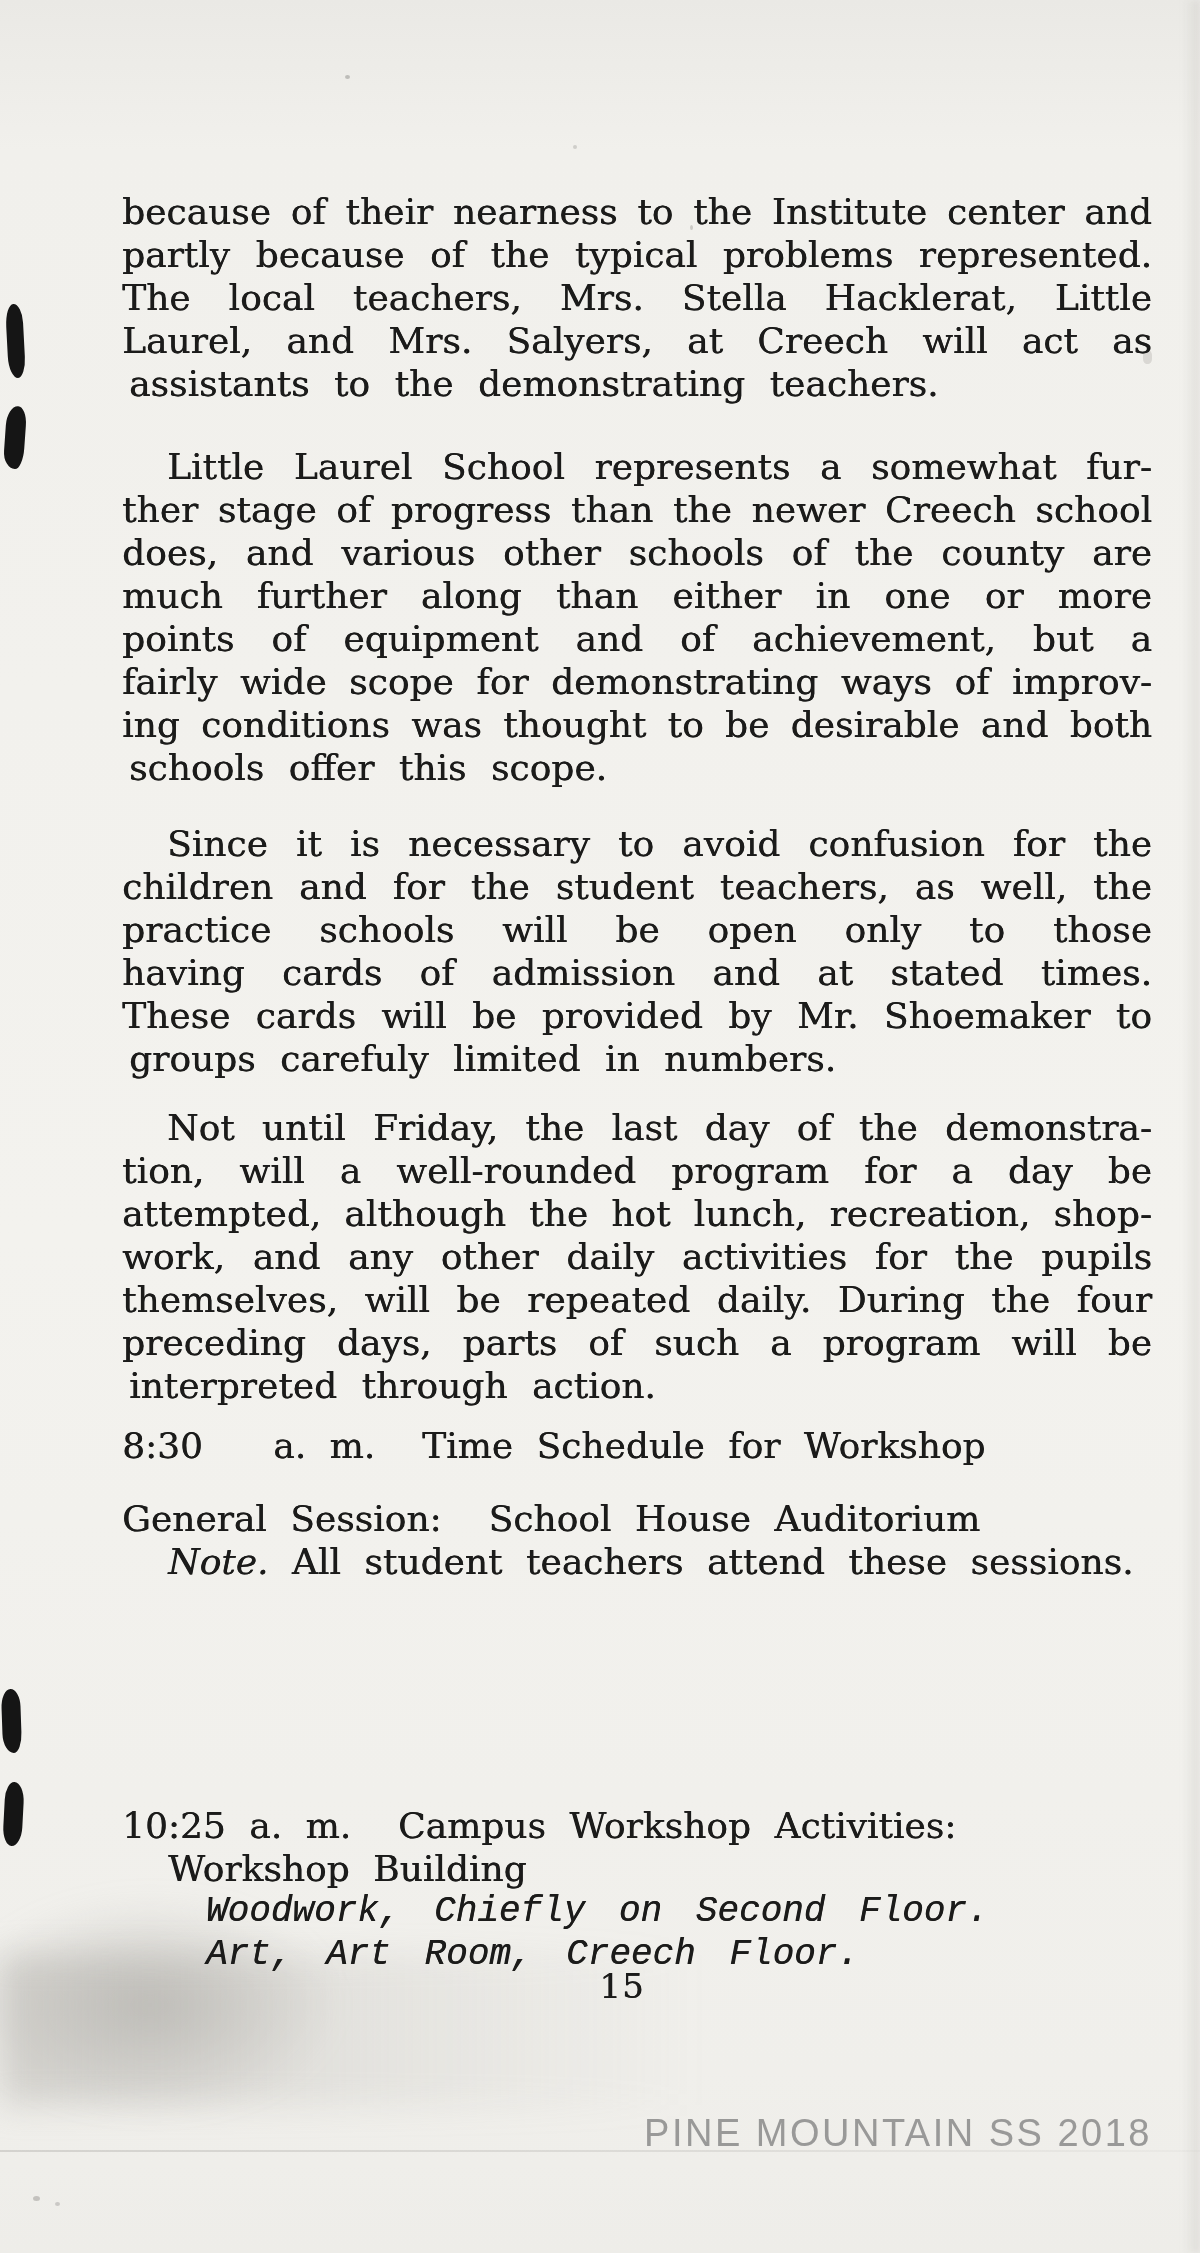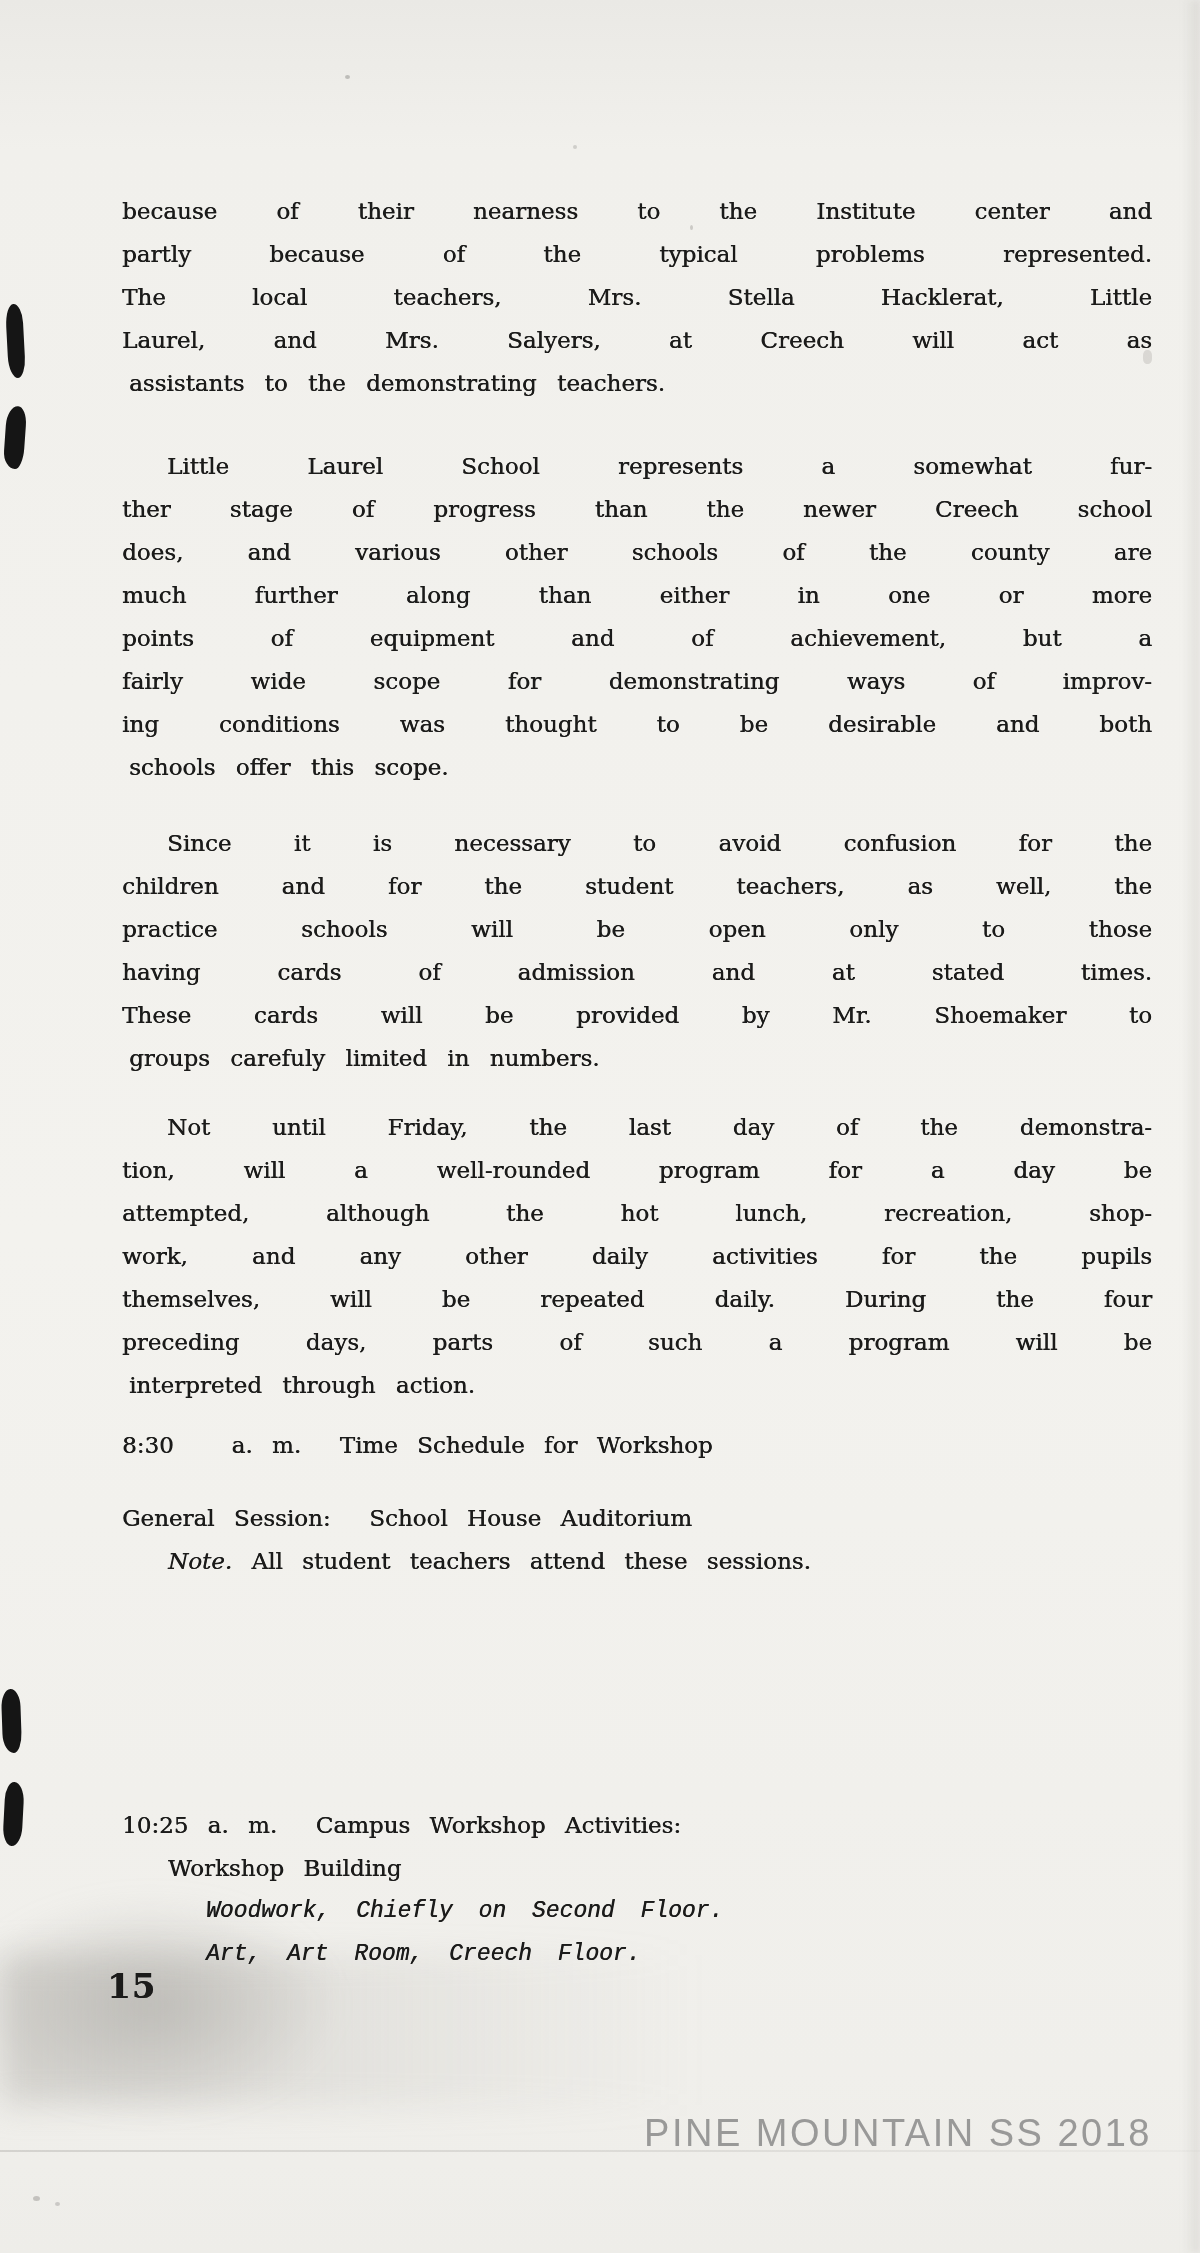--- a/index.html
+++ b/index.html
@@ -3,29 +3,29 @@
 <meta charset="utf-8">
 <style>
   html,body{margin:0;padding:0;background:#e9e8e4;}
   .page{
     position:relative;width:1200px;height:2253px;overflow:hidden;
     background:linear-gradient(180deg,#eae9e5 0,#f1f0ec 150px,#f3f2ee 55%,#f0efeb 92%,#eeede9 100%);
     font-family:"DejaVu Serif","Liberation Serif",serif;
     color:#1b1b1a;
   }
   .ink{text-shadow:0.4px 0.3px 0 currentColor;}
-  .block{position:absolute;left:122px;width:1030px;font-size:23px;}
+  .block{position:absolute;left:122px;width:1030px;font-size:36px;}
   .bline{text-align:justify;text-align-last:justify;line-height:43px;height:43px;word-spacing:4px;white-space:nowrap;}
   .bline.last{text-align-last:left;word-spacing:13px;white-space:normal;margin-left:7px;}
   .bline.indent{text-indent:45px;}
   .sched-line{white-space:pre-wrap;line-height:43px;height:43px;word-spacing:12px;}
   .lvl1{padding-left:46px;}
   .lvl2{padding-left:84px;font-family:Liberation Mono, monospace;}
   .it{font-style:italic;}
-  .pagenum{position:absolute;left:122px;width:1030px;top:1966px;font-size:34px;letter-spacing:1px;transform:translateX(-15px);font-weight:bold;}
+  .pagenum{position:absolute;left:122px;width:1030px;top:1966px;text-align:center;font-size:34px;letter-spacing:1px;transform:translateX(-15px);}
   .watermark{
     position:absolute;top:2112px;right:48px;
     font-family:"Liberation Sans",sans-serif;font-size:38px;letter-spacing:2.5px;
     color:rgba(138,138,138,0.85);font-weight:400;
   }
   .mark{position:absolute;background:#151515;}
   .mark1{left:7px;top:304px;width:17px;height:74px;border-radius:48% 52% 46% 54%/30% 26% 28% 30%;transform:rotate(-3deg);}
   .mark2{left:5px;top:406px;width:20px;height:63px;border-radius:55% 45% 40% 60%/32% 30% 34% 28%;transform:rotate(4deg);}
   .mark3{left:2px;top:1689px;width:19px;height:64px;border-radius:50% 50% 42% 58%/30% 28% 32% 30%;transform:rotate(-2deg);}
   .mark4{left:4px;top:1782px;width:19px;height:64px;border-radius:46% 54% 52% 48%/28% 32% 30% 30%;transform:rotate(3deg);}

